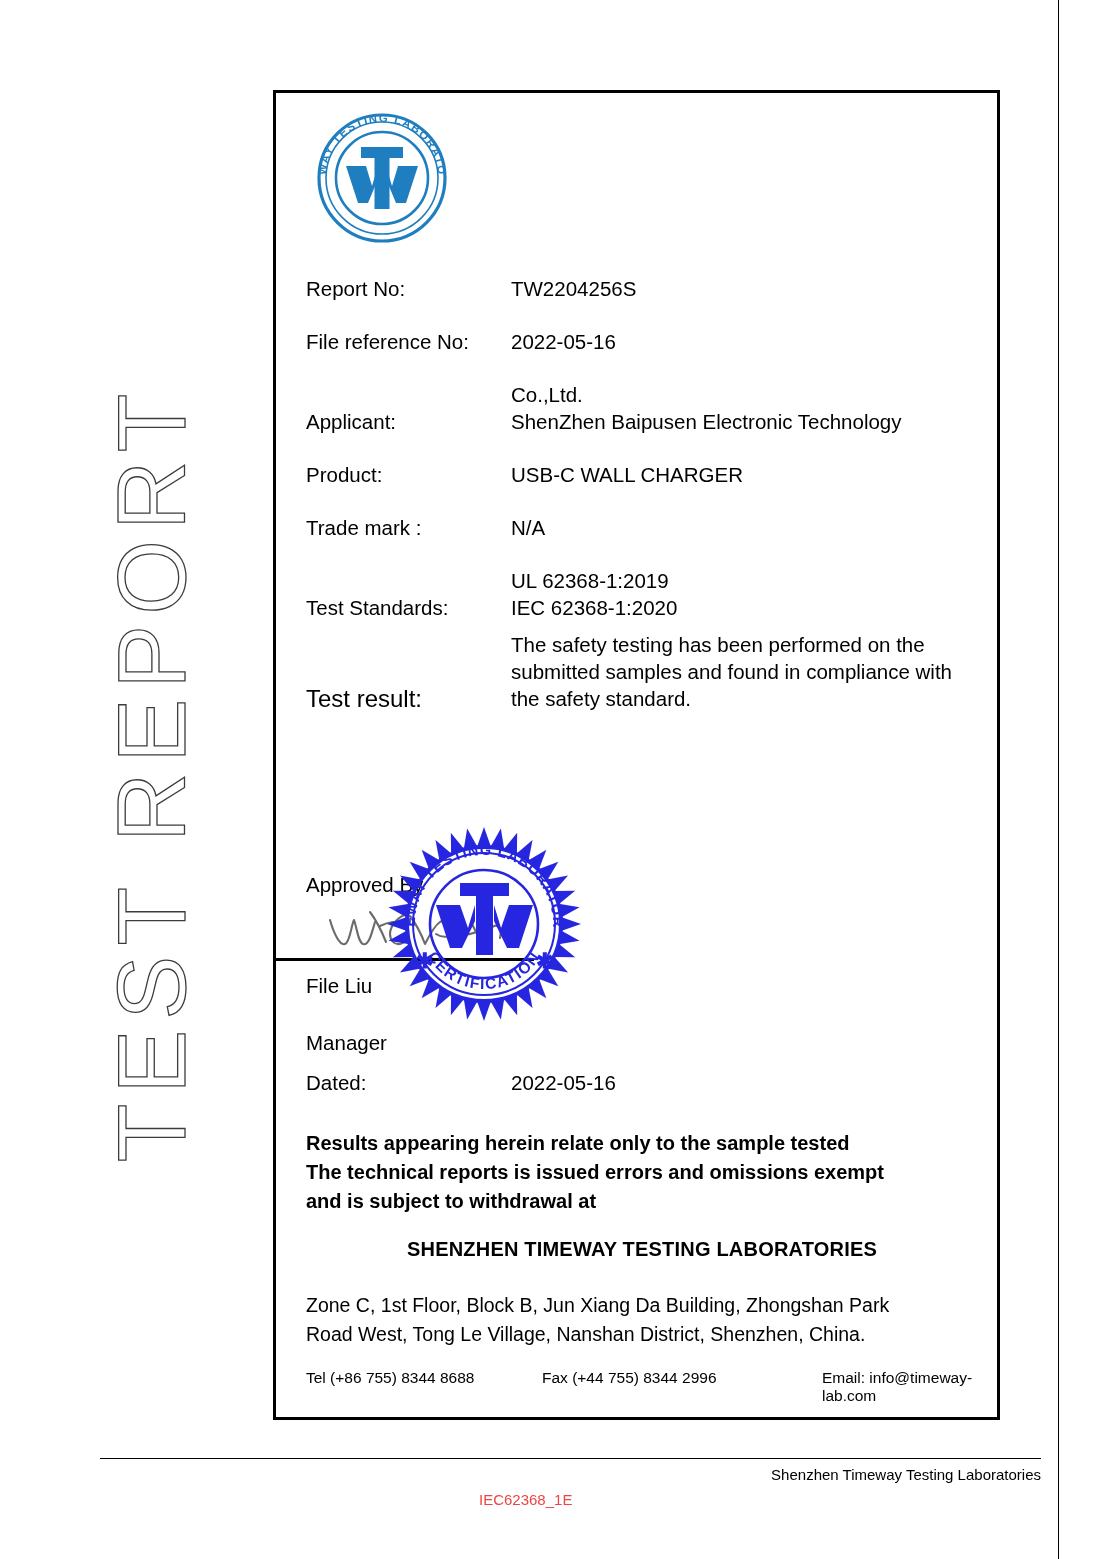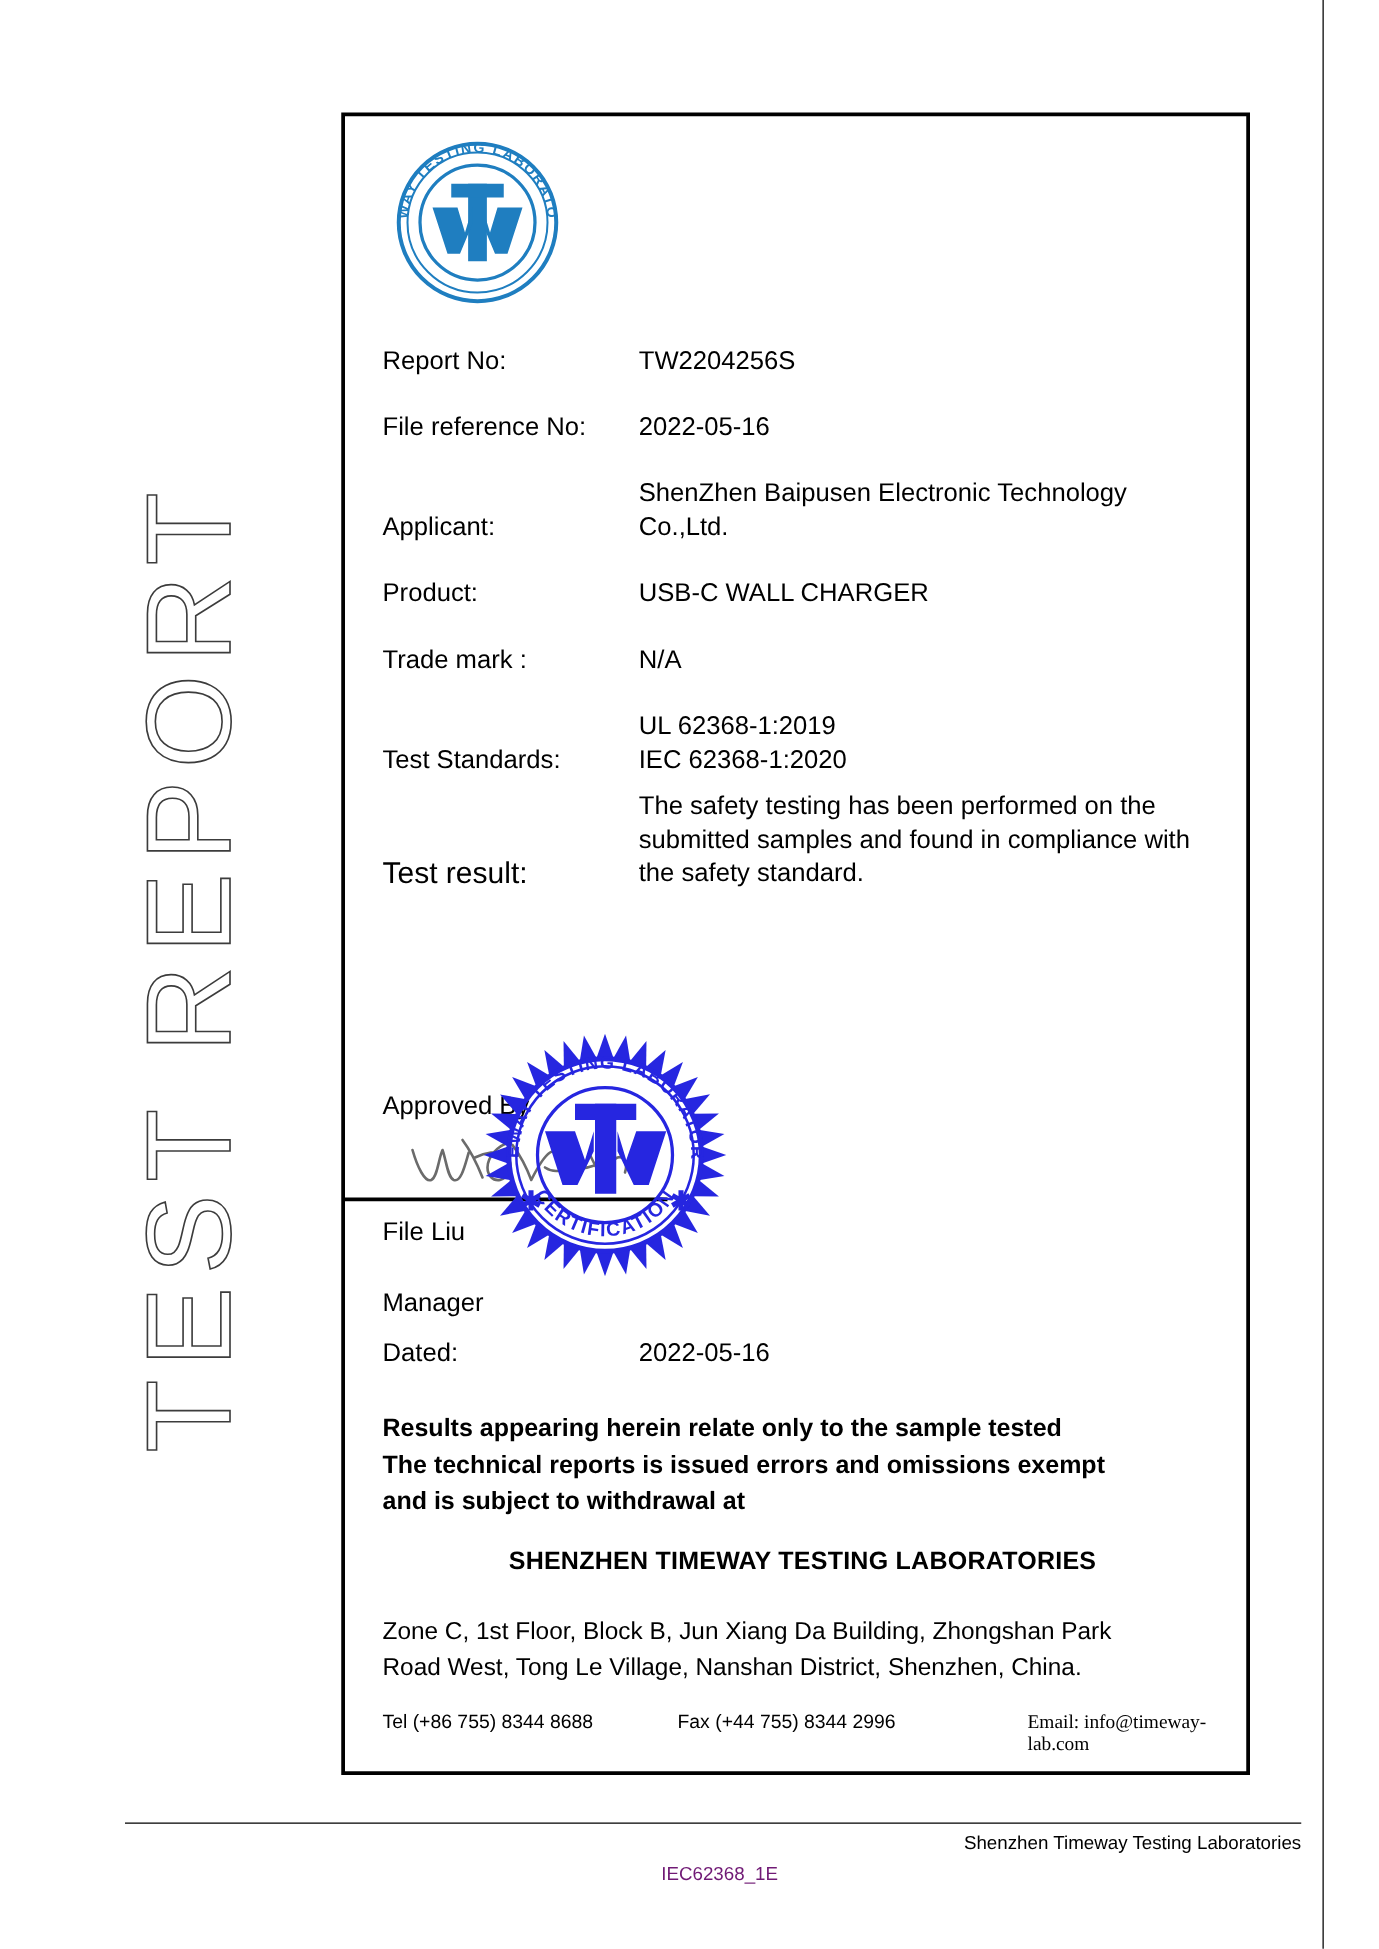--- a/index.html
+++ b/index.html
@@ -197,44 +197,44 @@
     position: absolute;
     left: 30px;
     top: 1276px;
     width: 680px;
     font-size: 15.5px;
     display: flex;
     gap: 40px;
   }
   .contact .c-tel { width: 196px; flex: 0 0 196px; }
   .contact .c-fax { width: 240px; flex: 0 0 240px; }
-  .contact .c-email { flex: 1 1 auto; font-family: Liberation Serif, serif; }
+  .contact .c-email { flex: 1 1 auto; }
 
   
   .footer-rule {
     position: absolute;
     left: 100px;
     top: 1458px;
     width: 941px;
     height: 1px;
     background: #000000;
   }
   .footer-right {
     position: absolute;
     right: 62px;
     top: 1466px;
     font-size: 15px;
     color: #000000;
   }
   .footer-left {
     position: absolute;
-    left: 529px;
+    left: 479px;
     top: 1491px;
     font-size: 15px;
-    color: #701a75;
+    color: #ef4444;
   }
 </style>
 </head>
 <body>
 
 <div class="page-margin-rule"></div>
 
 <div class="vertical-title">TEST REPORT</div>
 
 <div class="report-box">
@@ -272,22 +272,22 @@
       <div class="row">
         <div class="label">File reference No:</div>
         <div class="value">
           <span class="ln">2022-05-16</span>
         </div>
       </div>
 
       <div class="row">
         <div class="label">Applicant:</div>
         <div class="value">
+          <span class="ln">Co.,Ltd.</span>
           <span class="ln">ShenZhen Baipusen Electronic Technology</span>
-          <span class="ln">Co.,Ltd.</span>
         </div>
       </div>
 
       <div class="row">
         <div class="label">Product:</div>
         <div class="value">
           <span class="ln">USB-C WALL CHARGER</span>
         </div>
       </div>
 

